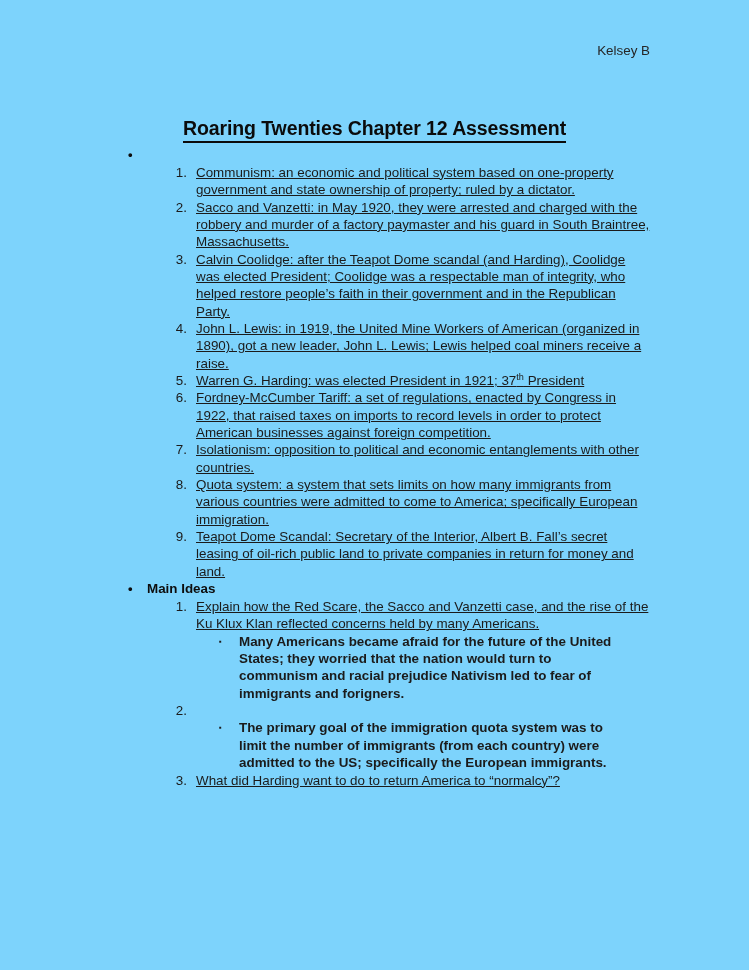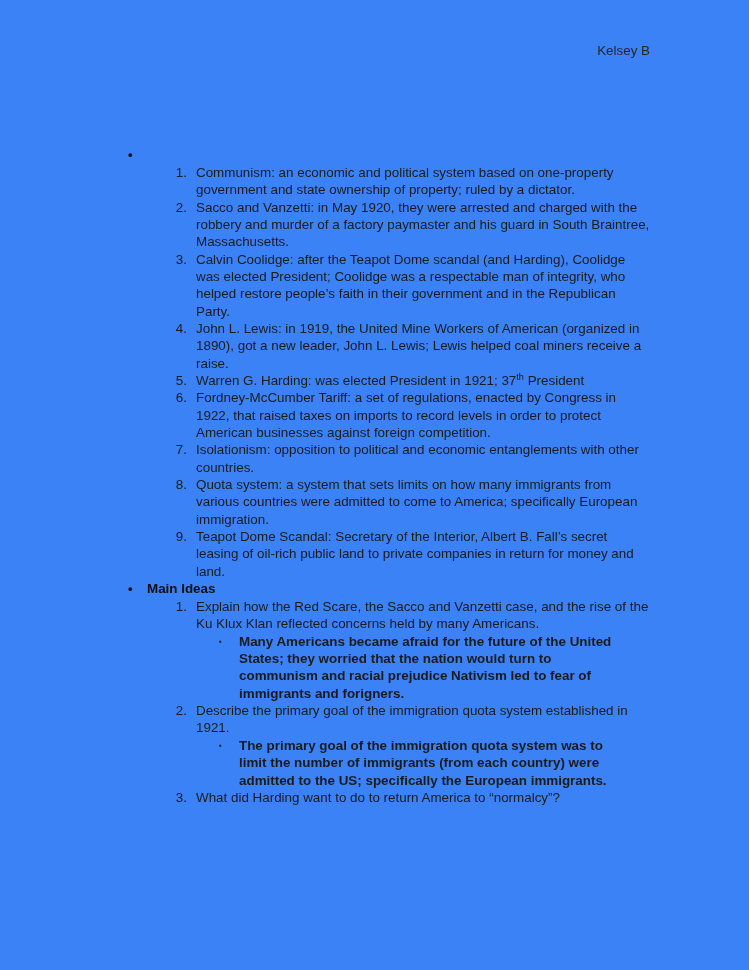--- a/index.html
+++ b/index.html
@@ -14,21 +14,21 @@
     overflow: hidden;
     font-family: "Liberation Sans", sans-serif;
     color: #1b1b1b;
     -webkit-font-smoothing: antialiased;
   }
 
   .page {
     position: relative;
     width: 749px;
     height: 970px;
-    background: #3b82f6;
+    background: #7dd3fc;
     box-sizing: border-box;
   }
 
   
   .doc-header {
     position: absolute;
     top: 42px;
     left: 0;
     width: 100%;
     padding-right: 99px;
@@ -108,20 +108,21 @@
     white-space: nowrap;
   }
   .l2-row.wide-num .l2-num {
     width: 29px;
     padding-right: 2px;
   }
   .l2-text {
     flex: 1 1 auto;
     padding-right: 99px;
     box-sizing: border-box;
+    text-decoration: underline;
   }
 
   
   .l3-row {
     display: flex;
     align-items: flex-start;
     font-size: 13.4px;
     line-height: 17.35px;
     color: #1b1b1b;
   }
@@ -147,20 +148,23 @@
 </style>
 </head>
 <body>
 
 <div class="page">
 
   <div class="doc-header">
     <span>Kelsey B</span>
   </div>
 
+  <h1 class="doc-title">
+    <span class="title-text">Roaring Twenties Chapter 12 Assessment</span>
+  </h1>
 
   <div class="body-area">
 
     <div class="section">
 
       <div class="l1-row">
         <span class="l1-bullet">•</span>
       </div>
 
       <div class="l2-row">
@@ -223,21 +227,20 @@
         <span class="l2-text">Explain how the Red Scare, the Sacco and Vanzetti case, and the rise of the Ku Klux Klan reflected concerns held by many Americans.</span>
       </div>
 
       <div class="l3-row">
         <span class="l3-bullet">▪</span>
         <span class="l3-text">Many Americans became afraid for the future of the United States; they worried that the nation would turn to communism and racial prejudice Nativism led to fear of immigrants and forigners.</span>
       </div>
 
       <div class="l2-row">
         <span class="l2-num">2.</span>
-        <span class="l2-text">Describe the primary goal of the immigration quota system established in 1921.</span>
       </div>
 
       <div class="l3-row">
         <span class="l3-bullet">▪</span>
         <span class="l3-text">The primary goal of the immigration quota system was to limit the number of immigrants (from each country) were admitted to the US; specifically the European immigrants.</span>
       </div>
 
       <div class="l2-row">
         <span class="l2-num">3.</span>
         <span class="l2-text">What did Harding want to do to return America to “normalcy”?</span>

